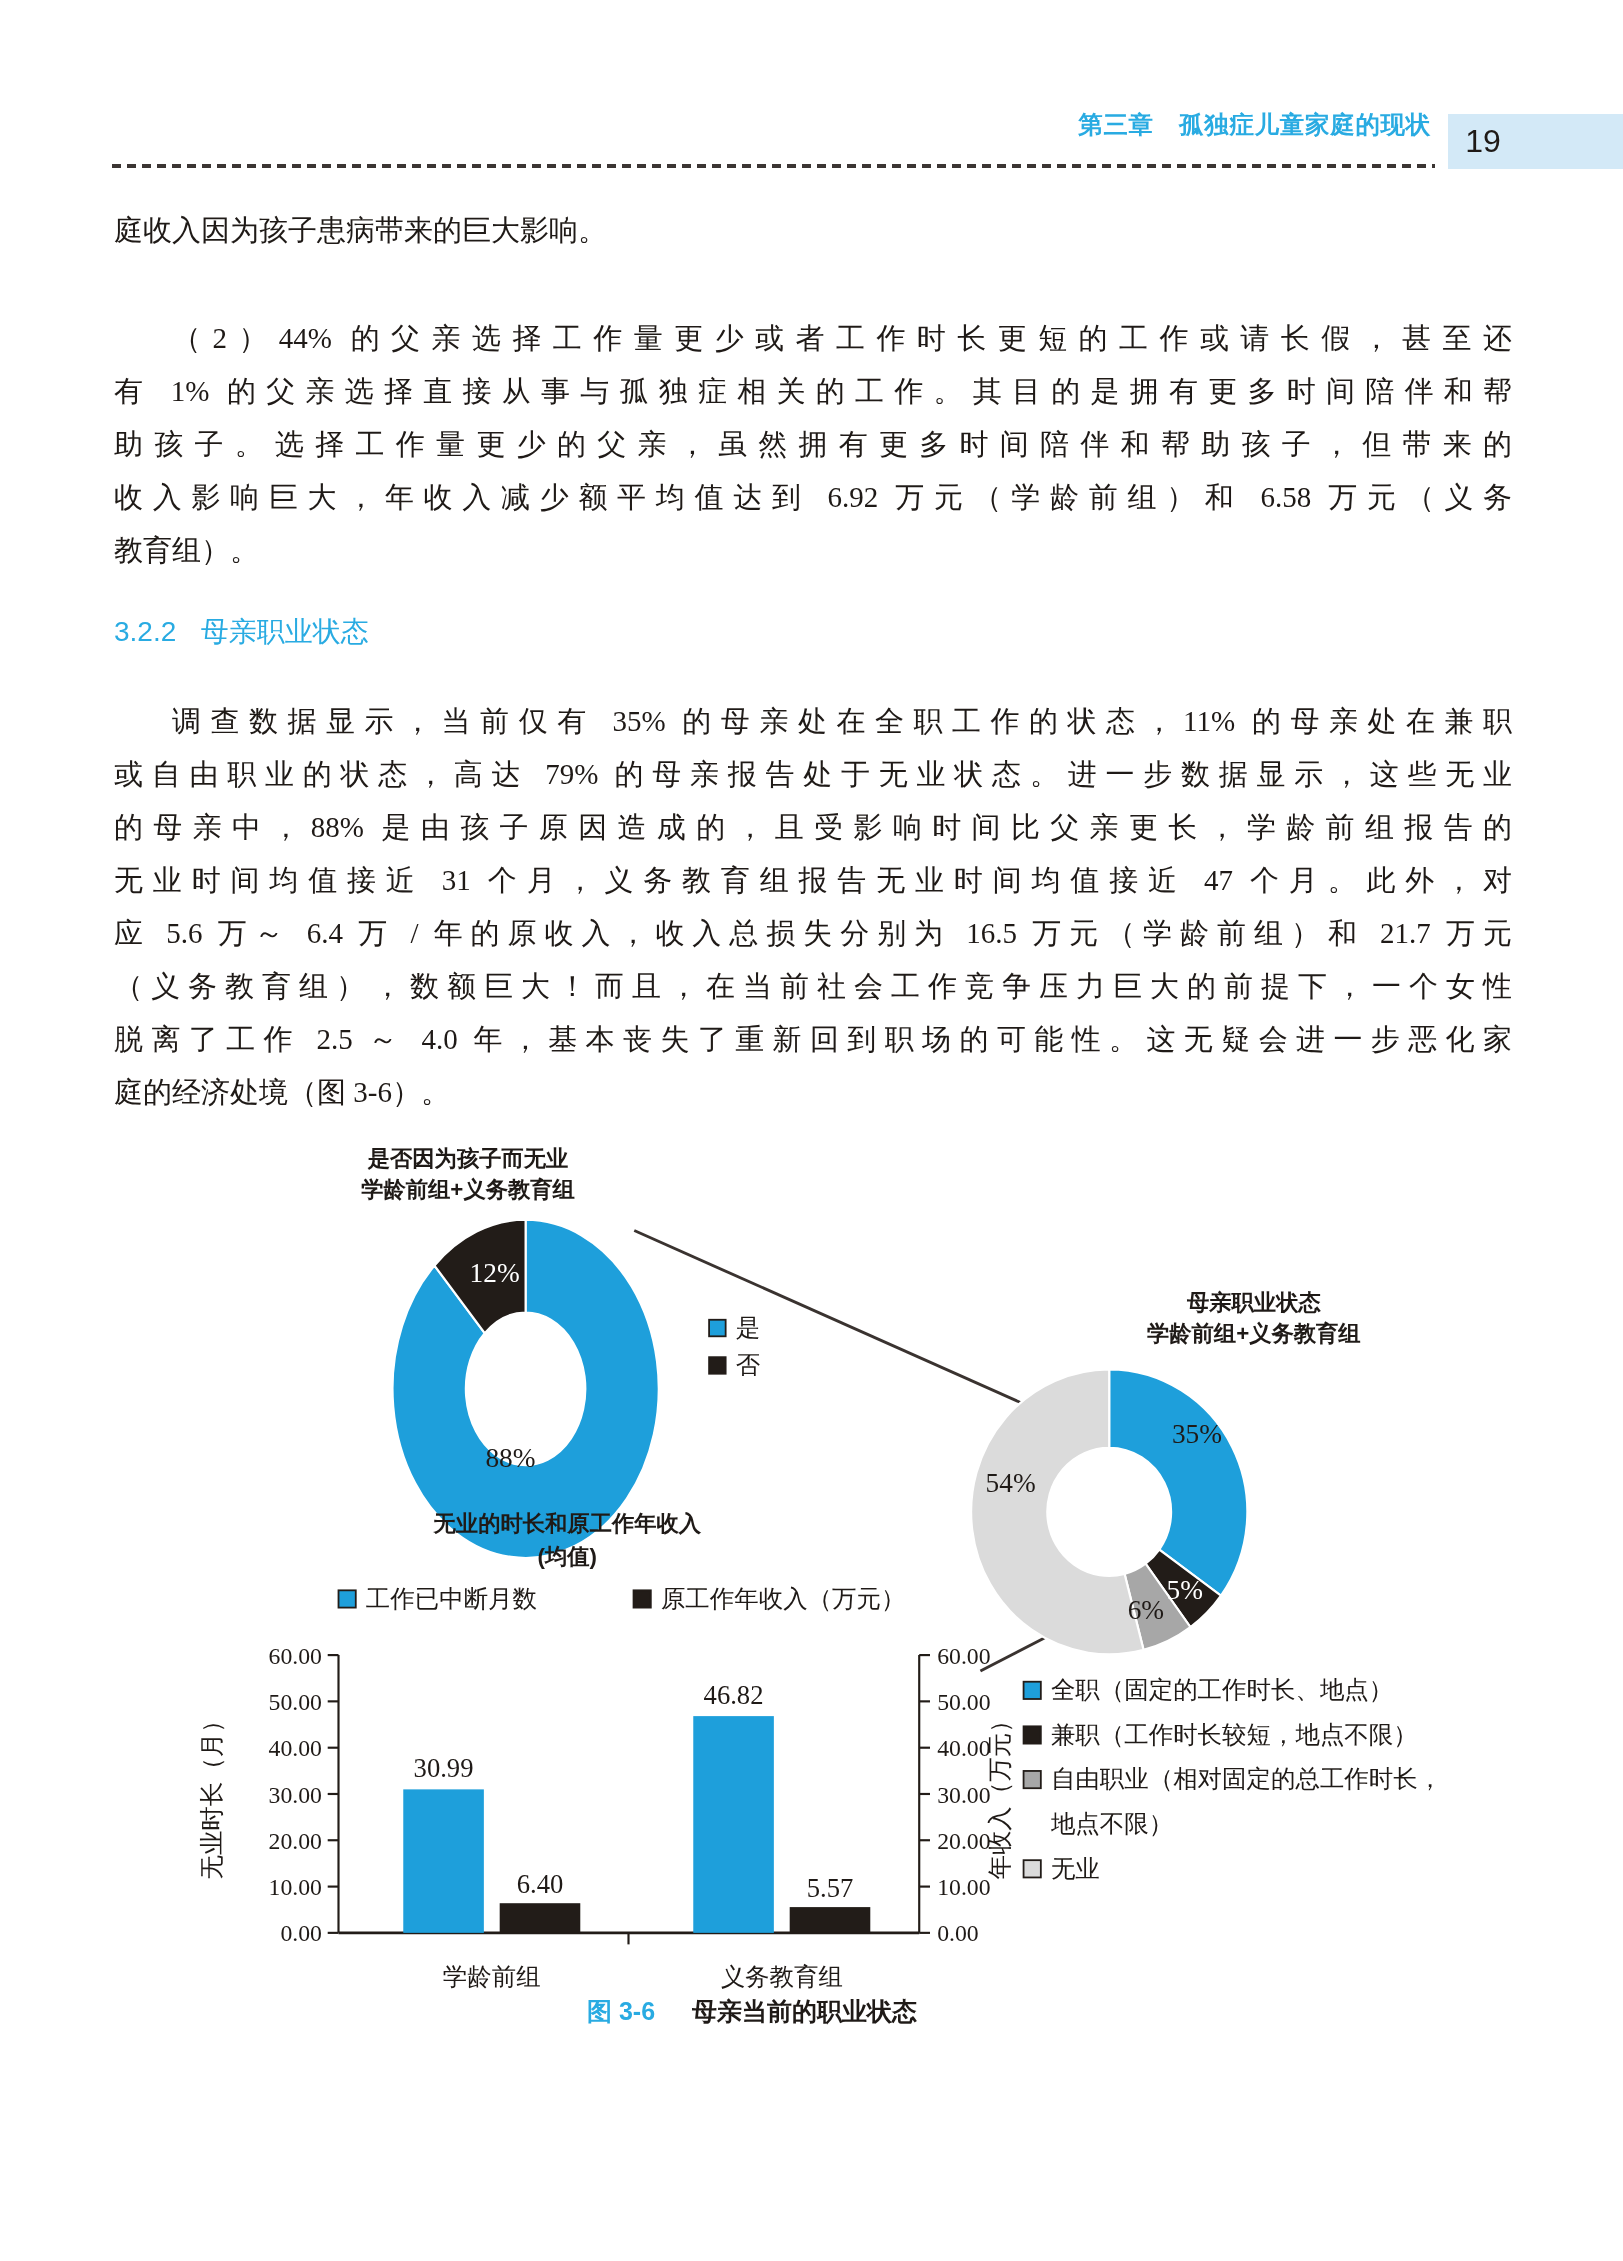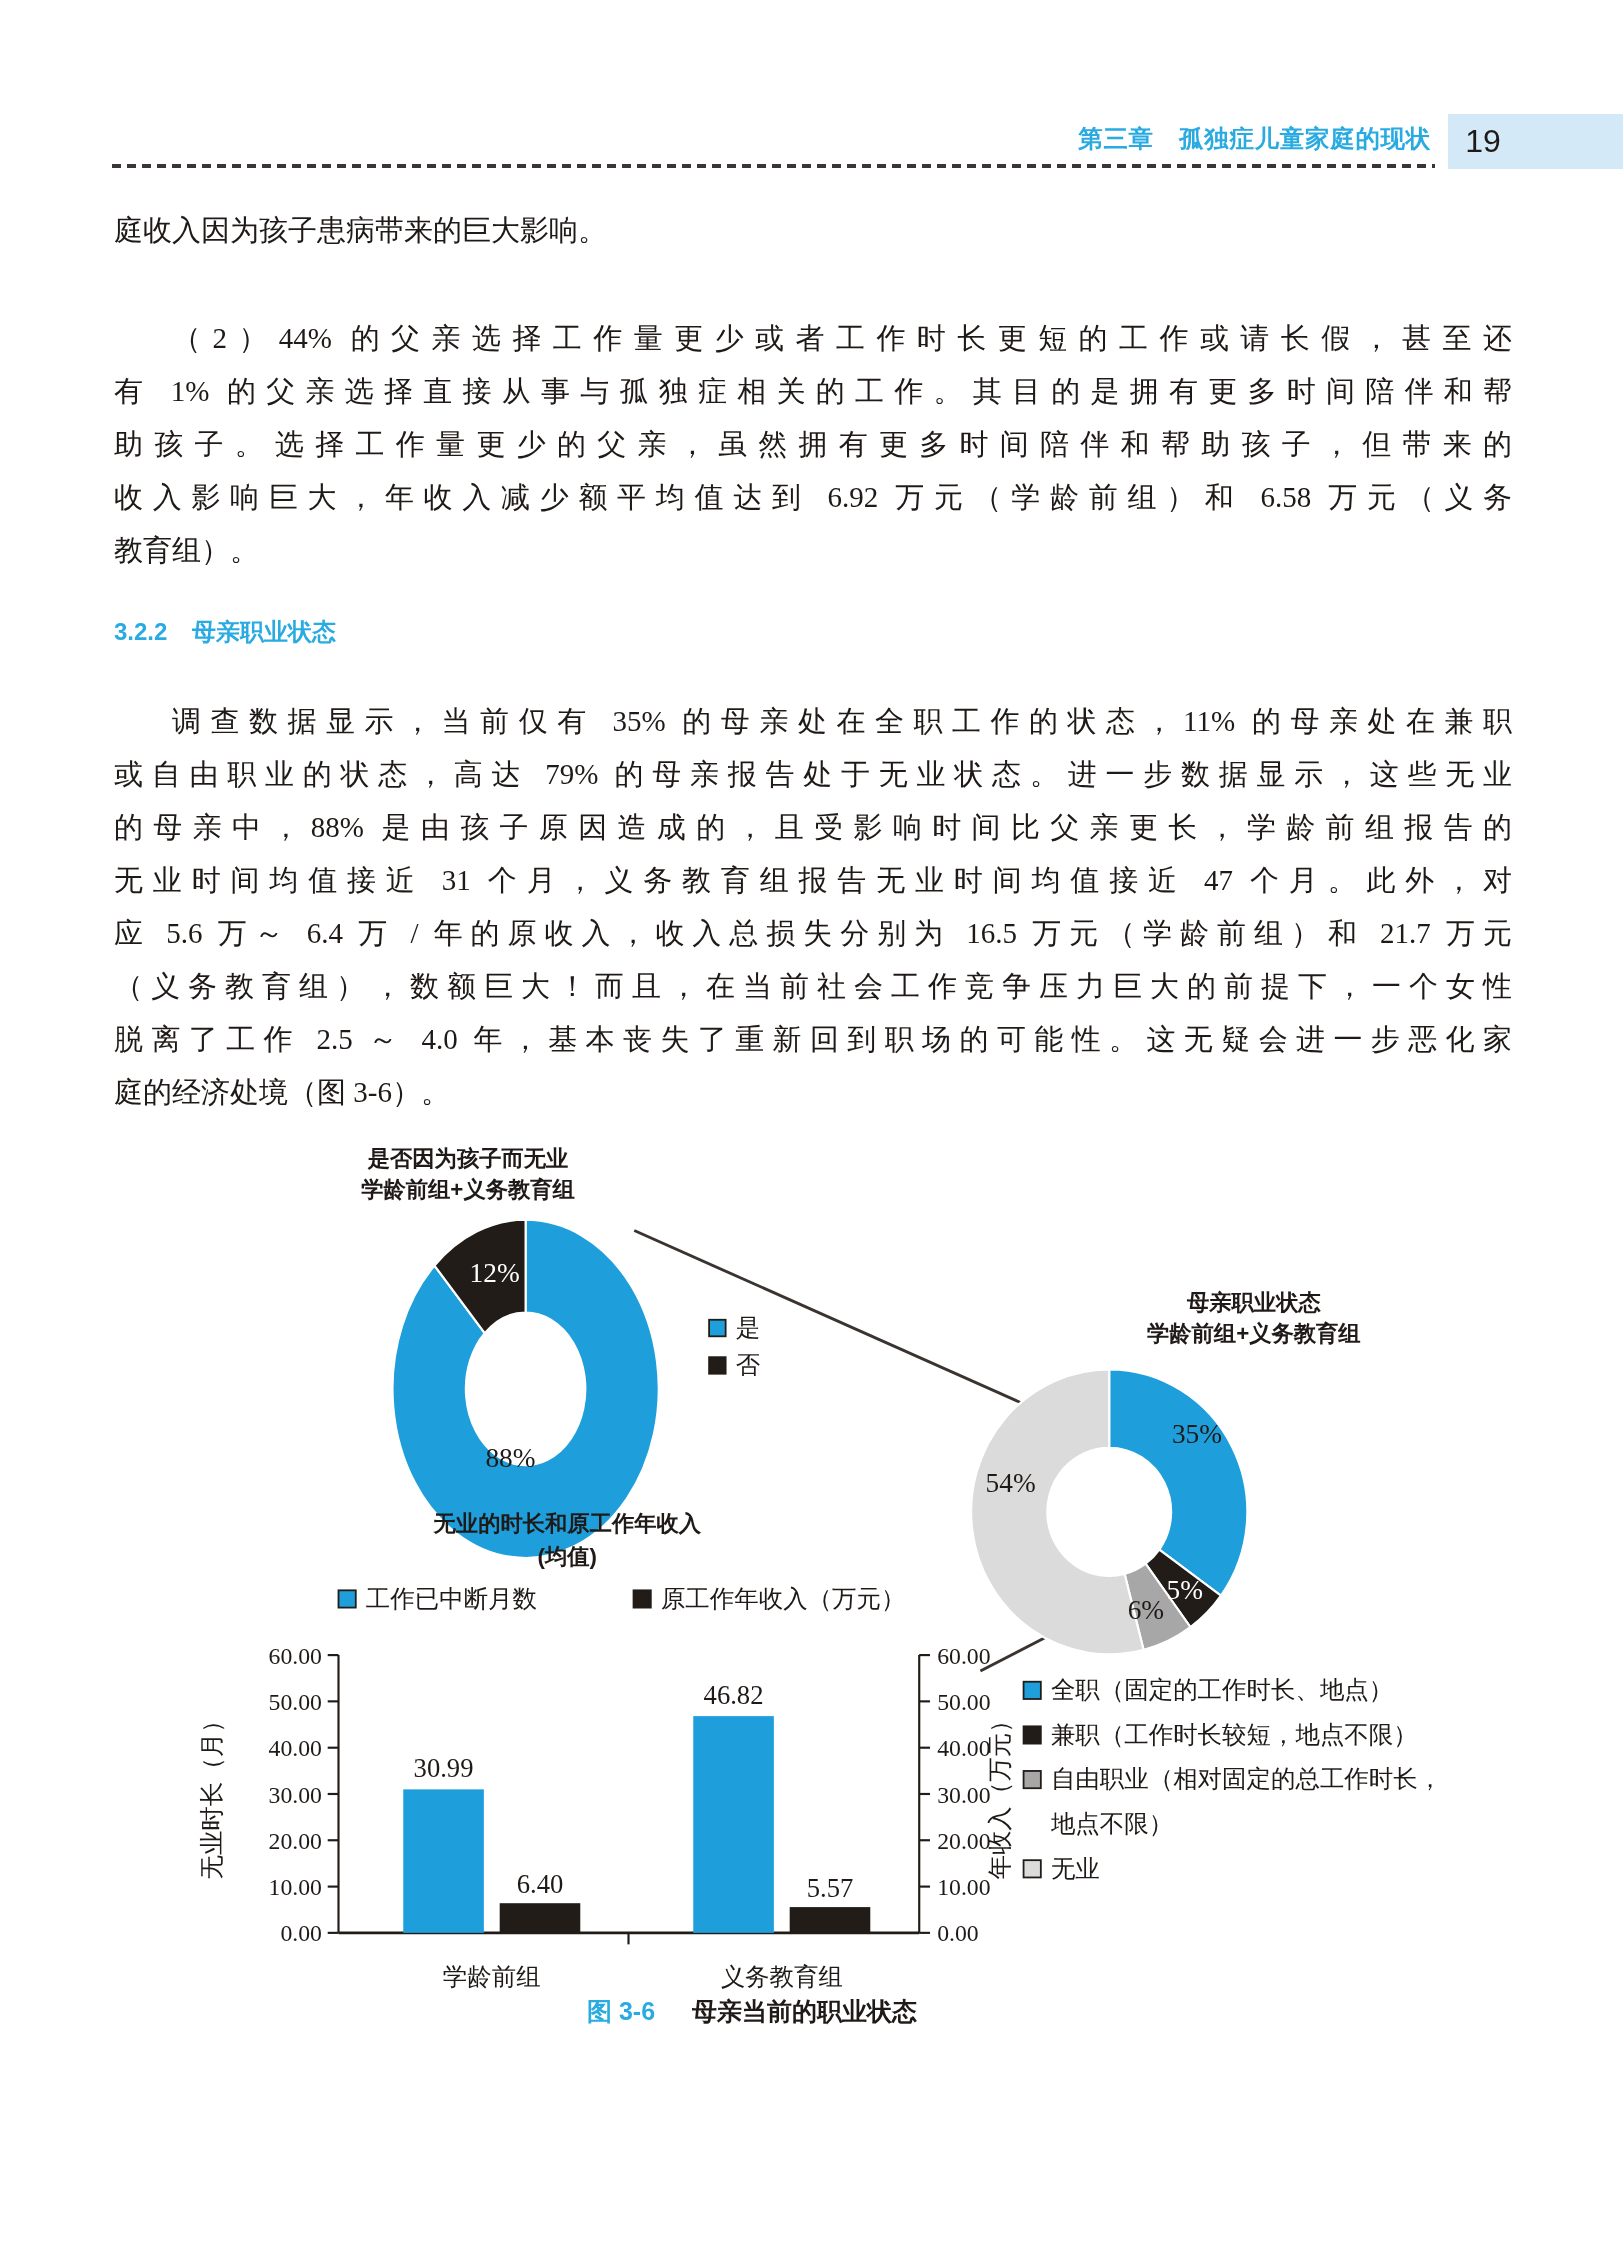--- a/index.html
+++ b/index.html
@@ -3,21 +3,21 @@
 <meta charset="utf-8">
 <style>
   html,body{margin:0;padding:0;background:#888;}
   .page{
     position:relative;width:1624px;height:2261px;background:#ffffff;
     font-family:"Liberation Serif","DejaVu Serif",serif;color:#1f1a17;
     overflow:hidden;
   }
   
   .chapter-title{
-    position:absolute;top:122px;right:193px;
+    position:absolute;top:108px;right:193px;
     font-family:Liberation Serif, serif;
     font-weight:bold;font-size:24.5px;color:#29ABE2;letter-spacing:0.7px;white-space:nowrap;
   }
   .page-num-box{
     position:absolute;top:114px;left:1448px;width:176px;height:55px;
     background:#D3E9F7;
   }
   .page-num{
     font-family:"Liberation Sans","DejaVu Sans",sans-serif;
     font-size:32px;color:#1f1a17;line-height:55px;padding-left:17.3px;
@@ -34,21 +34,21 @@
   }
   .bline.fill{text-align:justify;text-align-last:justify;white-space:normal;overflow:hidden;}
   .bline.end{text-align:right;text-align-last:left;}
   .bline.indent{text-indent:58px;}
   #para1{top:204px;}
   #para2{top:312px;}
   #para3{top:695px;}
   .section-heading{
     position:absolute;top:609px;left:114px;height:45px;line-height:45px;
     font-family:"Liberation Sans","DejaVu Sans",sans-serif;
-    font-weight:bold;font-size:24px;color:#29ABE2;white-space:nowrap;
+    font-weight:normal;font-size:28px;color:#29ABE2;white-space:nowrap;
   }
   .section-heading .sec-num{margin-right:24.5px;}
   
   .figure-svg{position:absolute;left:0;top:0;width:1624px;height:2261px;}
   text.ctitle{font-family:"Liberation Sans","DejaVu Sans",sans-serif;font-weight:bold;font-size:31px;fill:#1f1a17;}
   text.clabel{font-family:"Liberation Serif","DejaVu Serif",serif;font-size:38px;fill:#1f1a17;}
   text.clabel.white{fill:#ffffff;}
   text.legend-t{font-family:"Liberation Serif","DejaVu Serif",serif;font-size:34px;fill:#1f1a17;}
   text.tick-t{font-family:"Liberation Serif","DejaVu Serif",serif;font-size:33px;fill:#1f1a17;}
   text.val-t{font-family:"Liberation Serif","DejaVu Serif",serif;font-size:37px;fill:#1f1a17;}

